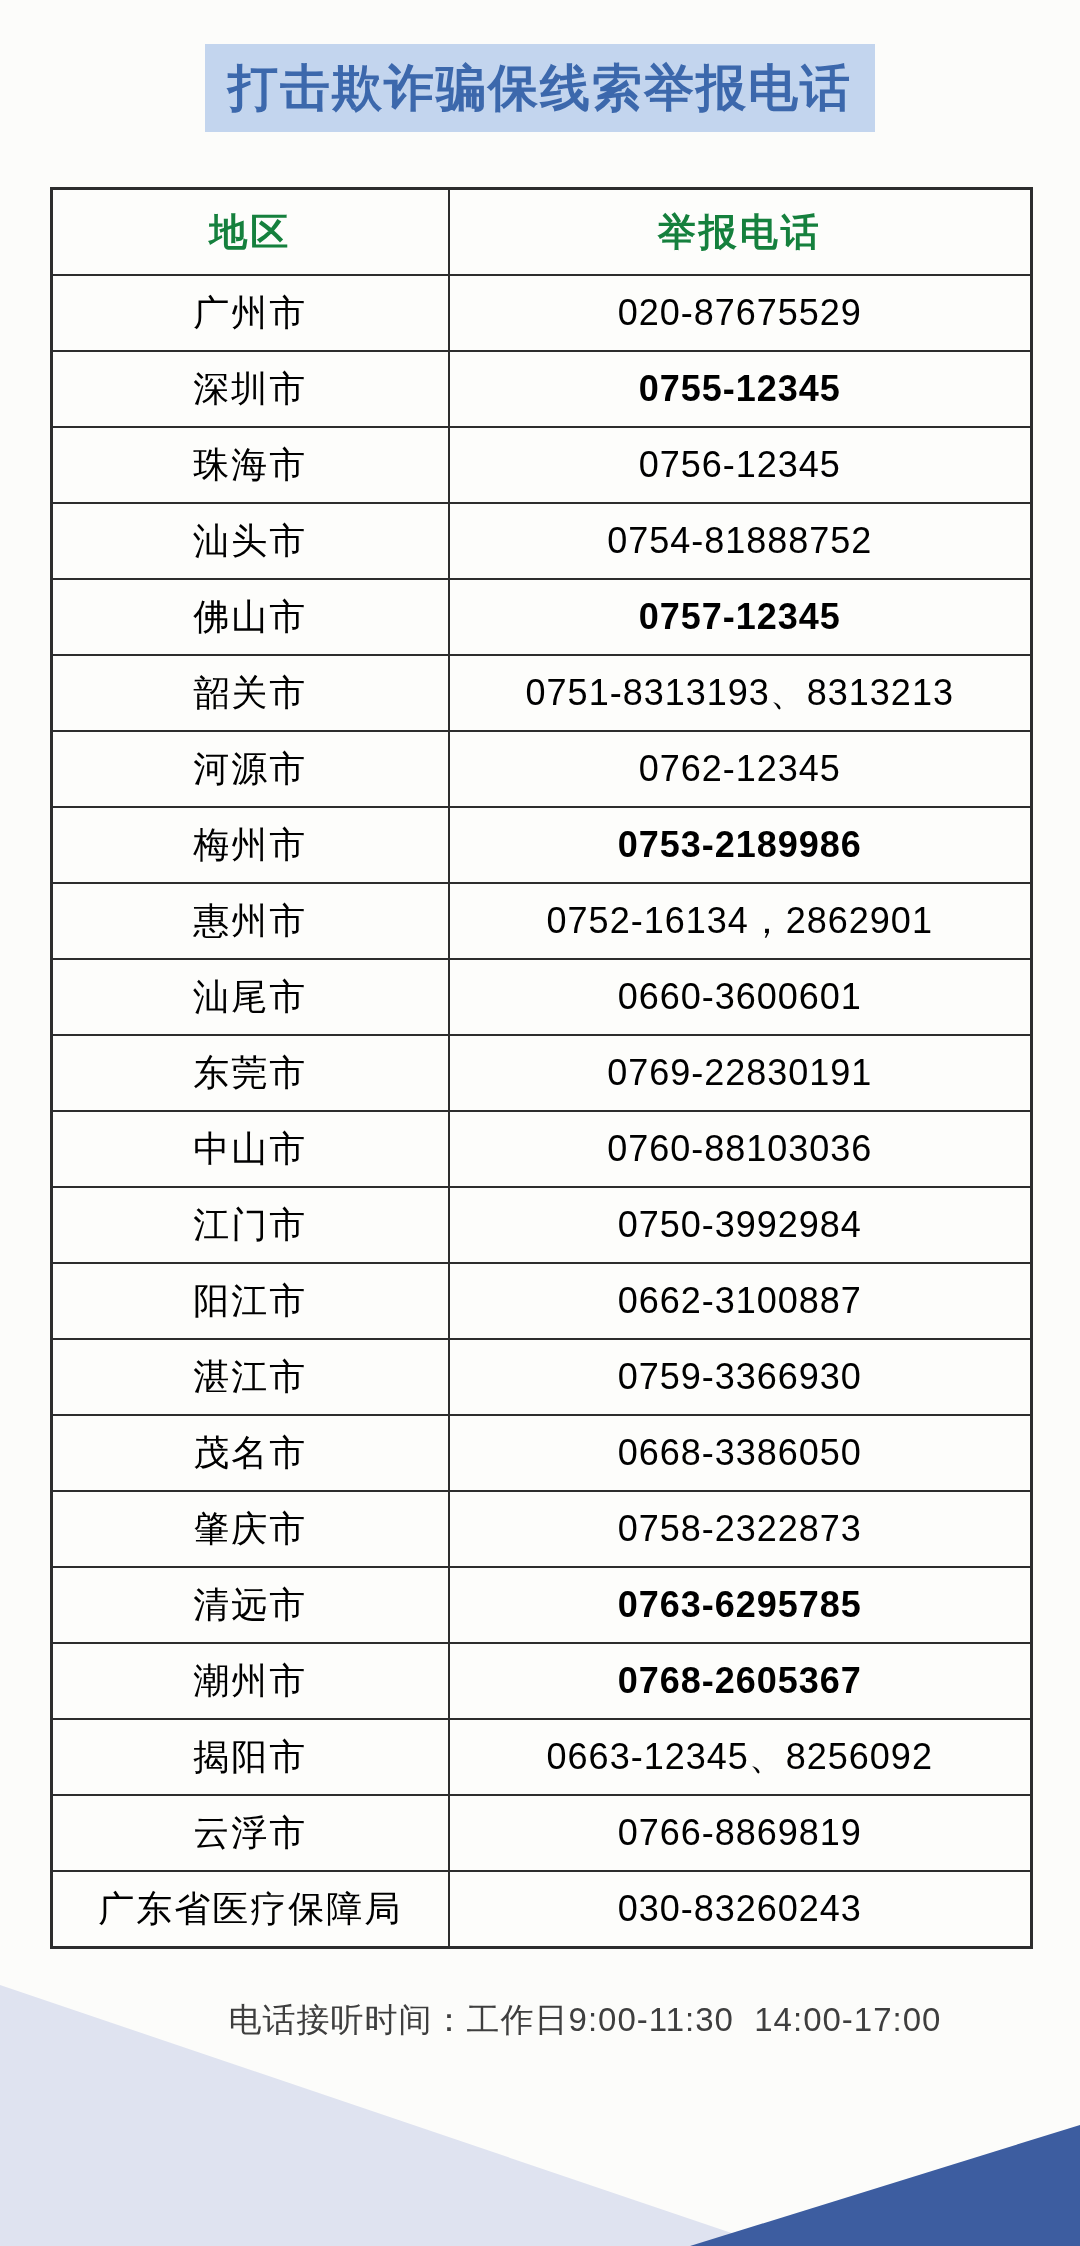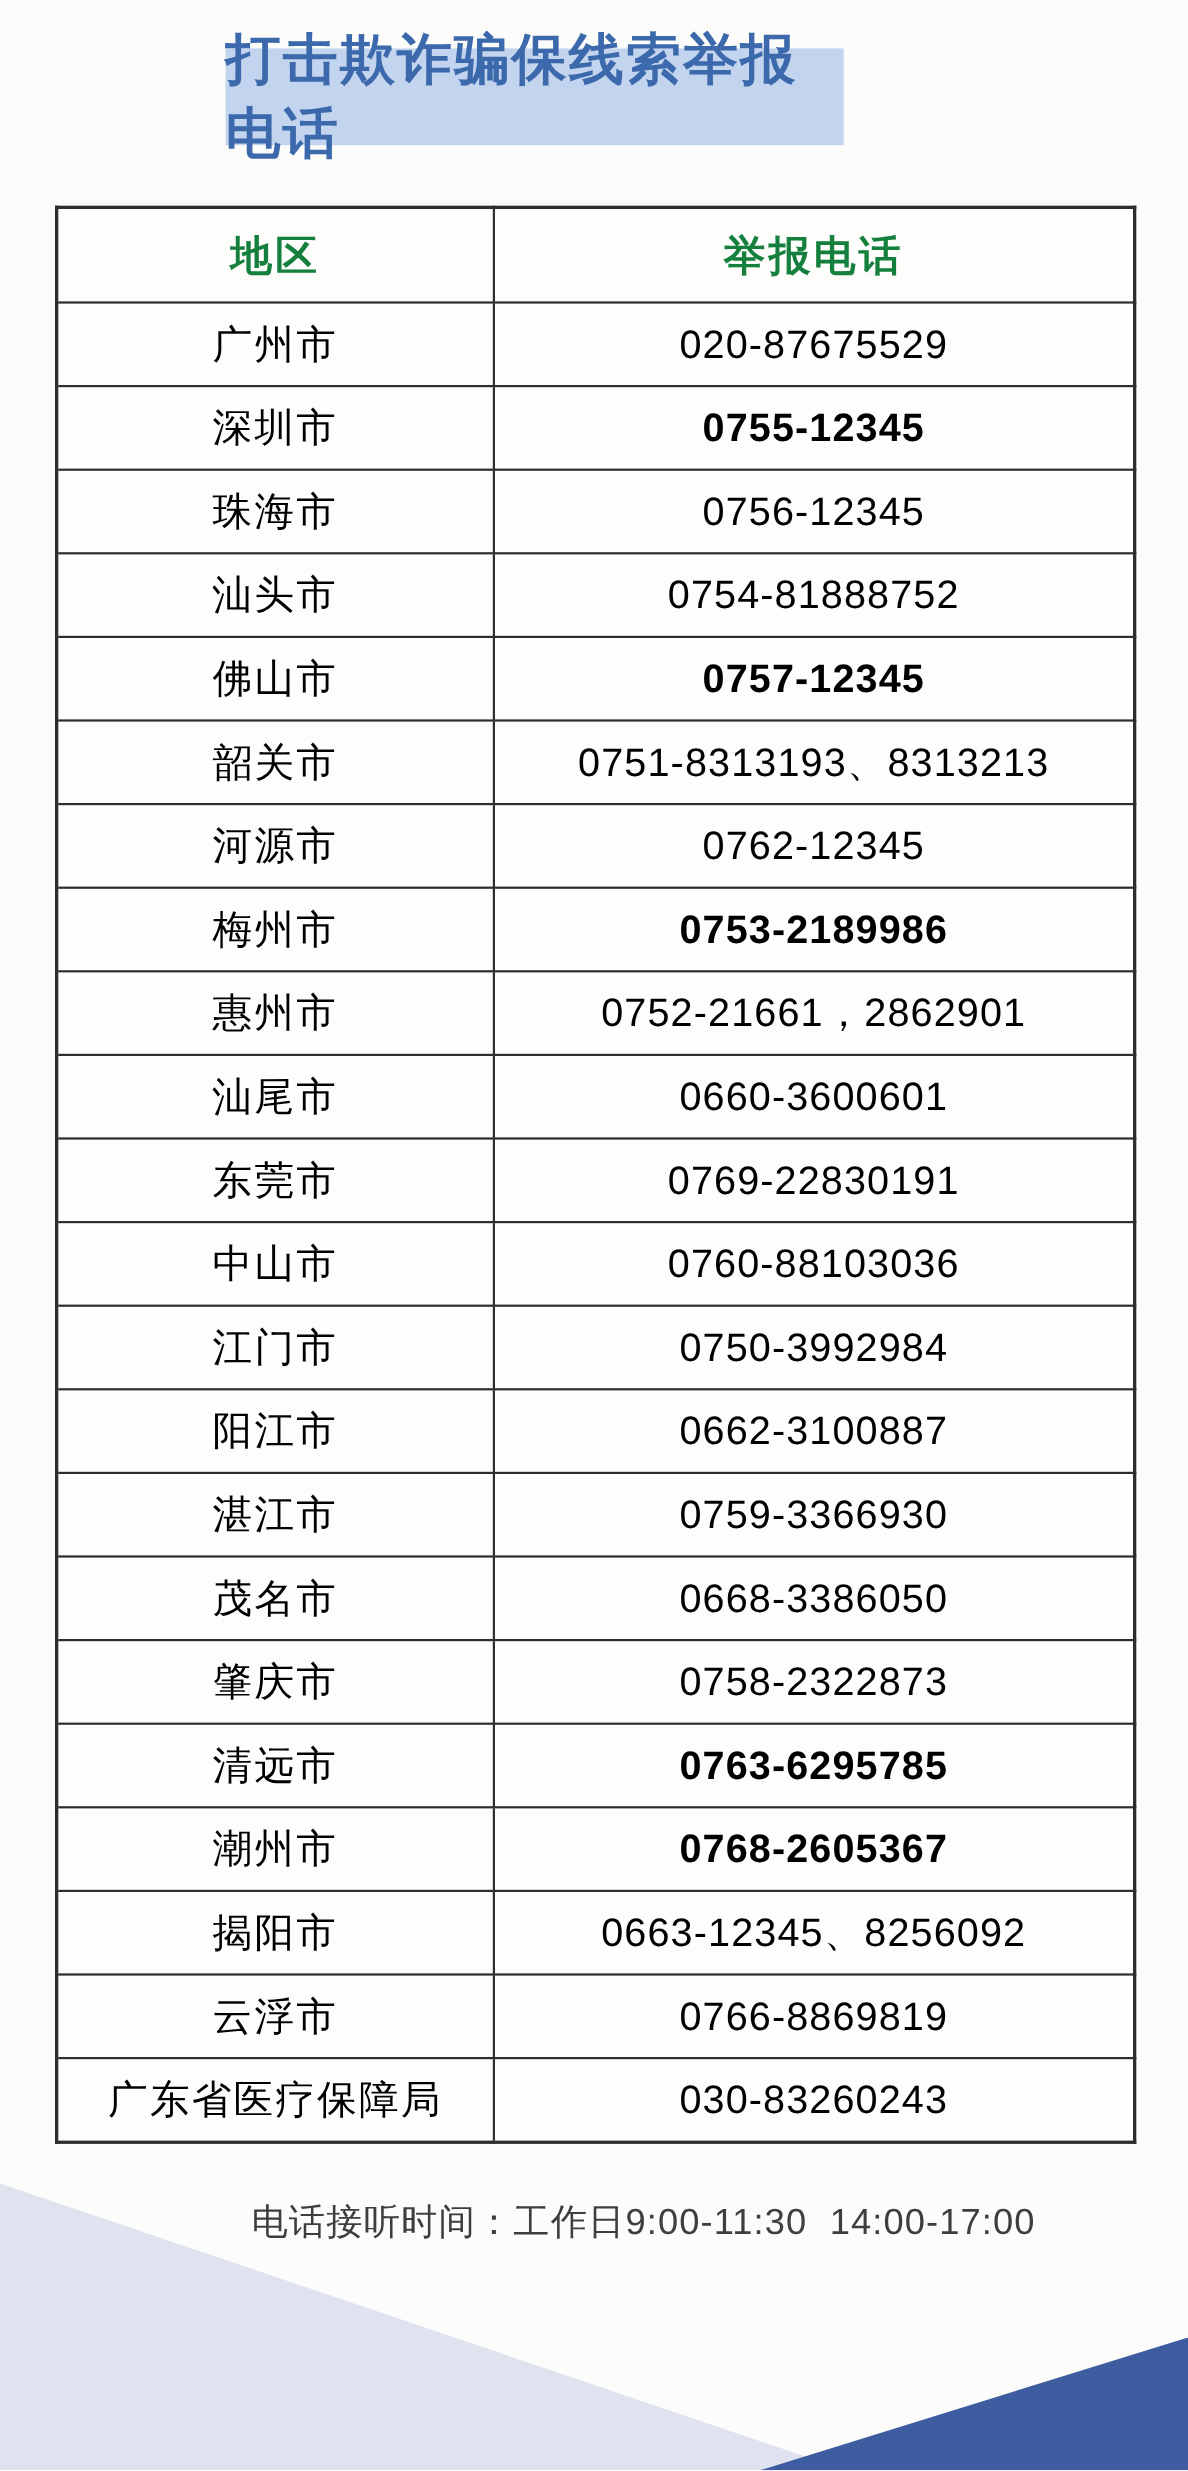--- a/index.html
+++ b/index.html
@@ -7,21 +7,21 @@
     position:relative;
     width:1080px;
     height:2246px;
     background:#fcfcfa;
     overflow:hidden;
     font-family:"Liberation Sans","DejaVu Sans",sans-serif;
   }
   .title-bar {
     position:absolute;
     left:205px; top:44px;
-    width:562px; height:88px;
+    width:670px; height:88px;
     background:#c3d5ee;
     color:#3c68ac;
     font-weight:bold;
     font-size:50px;
     letter-spacing:2px;
     display:flex; align-items:center; justify-content:center;
   }
   table.report {
     position:absolute;
     left:50px; top:187px;
@@ -127,21 +127,21 @@
         <tr>
       <td class="region-cell">河源市</td>
       <td class="phone-cell">0762-12345</td>
     </tr>
         <tr>
       <td class="region-cell">梅州市</td>
       <td class="phone-cell bold">0753-2189986</td>
     </tr>
         <tr>
       <td class="region-cell">惠州市</td>
-      <td class="phone-cell">0752-21661，2862901</td>
+      <td class="phone-cell">0752-16134，2862901</td>
     </tr>
         <tr>
       <td class="region-cell">汕尾市</td>
       <td class="phone-cell">0660-3600601</td>
     </tr>
         <tr>
       <td class="region-cell">东莞市</td>
       <td class="phone-cell">0769-22830191</td>
     </tr>
         <tr>

